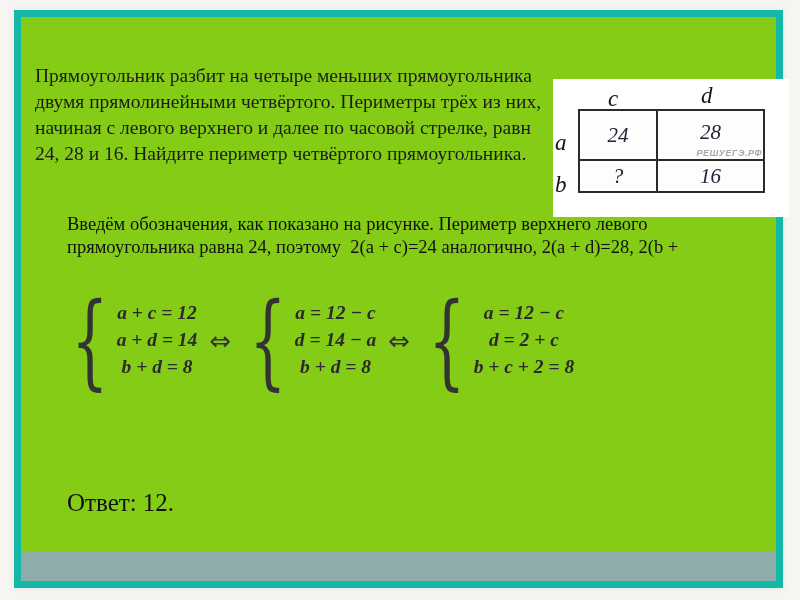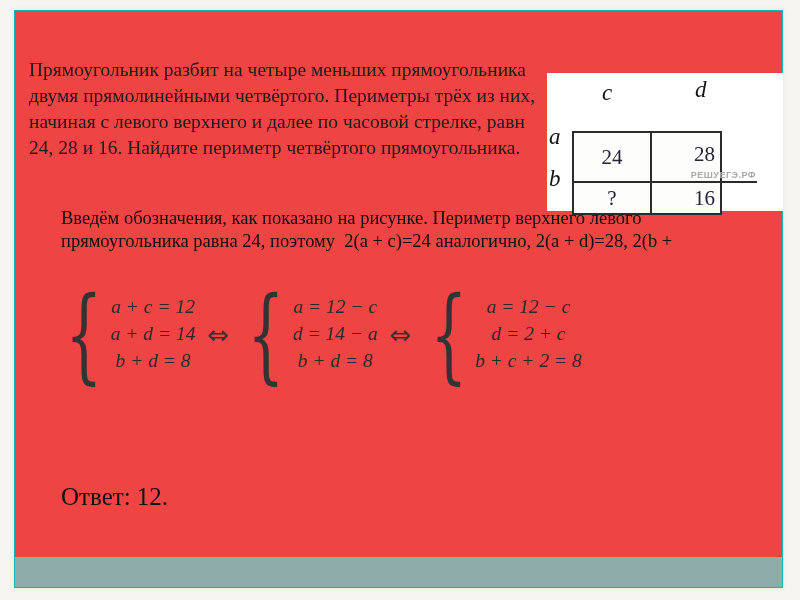--- a/index.html
+++ b/index.html
@@ -4,43 +4,44 @@
 <style>
   html,body{margin:0;padding:0;}
   body{
     width:800px;height:600px;overflow:hidden;position:relative;
     background:#f6f5f2;
     font-family:"Liberation Serif","DejaVu Serif",serif;
     color:#1a1a1a;
   }
   .slide{
     position:absolute;left:14px;top:10px;width:769px;height:578px;
-    background:#ef4444;border:1px solid #14b8a6;
+    background:#84cc16;border:7px solid #14b8a6;
     box-shadow:0 0 5px rgba(60,80,80,0.10);
     box-sizing:border-box;
   }
   .footer-bar{
     position:absolute;left:0;right:0;bottom:0;height:30px;
     background:#8dacaa;
   }
   
   .problem{position:absolute;left:14px;top:46px;}
   .prob-line{font-size:19.5px;line-height:26px;white-space:pre;color:#1c1c1c;}
   
   .figure{position:absolute;left:532px;top:62px;width:236px;height:138px;background:#ffffff;}
   .fig-label{position:absolute;font-style:italic;font-size:23px;color:#141414;line-height:24px;}
   .lbl-c{left:55px;top:8px;}
   .lbl-d{left:148px;top:5px;}
   .lbl-a{left:2px;top:52px;}
   .lbl-b{left:2px;top:94px;}
   .fig-table{
-    position:absolute;left:25px;top:58px;width:150px;height:84px;
+    position:absolute;left:25px;top:30px;width:187px;height:84px;
     box-sizing:border-box;border:2px solid #2b2b2b;
     display:grid;grid-template-columns:76px 107px;grid-template-rows:48px 32px;
     background:#fdfdfc;
+    font-style:italic;
   }
   .cell{
     box-sizing:border-box;display:flex;align-items:center;justify-content:center;
     font-size:21px;color:#222238;position:relative;overflow:hidden;
   }
   .cell.bl,.cell.br{border-top:2px solid #2b2b2b;}
   .cell.tr,.cell.br{border-left:2px solid #2b2b2b;}
   .cell.tr .val{margin-top:-6px;}
   .watermark{
     position:absolute;right:1px;bottom:1px;
@@ -54,21 +55,21 @@
   
   .equations{position:absolute;left:44px;top:282px;display:flex;align-items:center;gap:12px;color:#2a2a2a;}
   .system{display:flex;align-items:center;}
   .brace{
     font-family:"DejaVu Serif",serif;font-size:78px;font-weight:400;
     display:inline-block;transform:scale(0.75,1.32);transform-origin:center;
     margin-right:2px;line-height:80px;color:#333;
   }
   .eq-lines{display:flex;flex-direction:column;align-items:center;}
   .eq-line{
-    font-style:italic;font-size:19.5px;line-height:27px;white-space:pre;text-align:center;
+    font-style:italic;font-size:19.5px;line-height:27px;white-space:pre;text-align:center;font-weight:bold;
   }
   .arrow{font-size:26px;color:#333;font-family:"DejaVu Sans",sans-serif;margin-top:2px;}
   
   .conclusion{position:absolute;left:46px;top:376px;}
   .con-line{font-size:19px;line-height:24.5px;white-space:pre;color:#111;}
   .answer{position:absolute;left:46px;top:472px;font-size:25px;color:#111;}
 </style>
 </head>
 <body>
 

